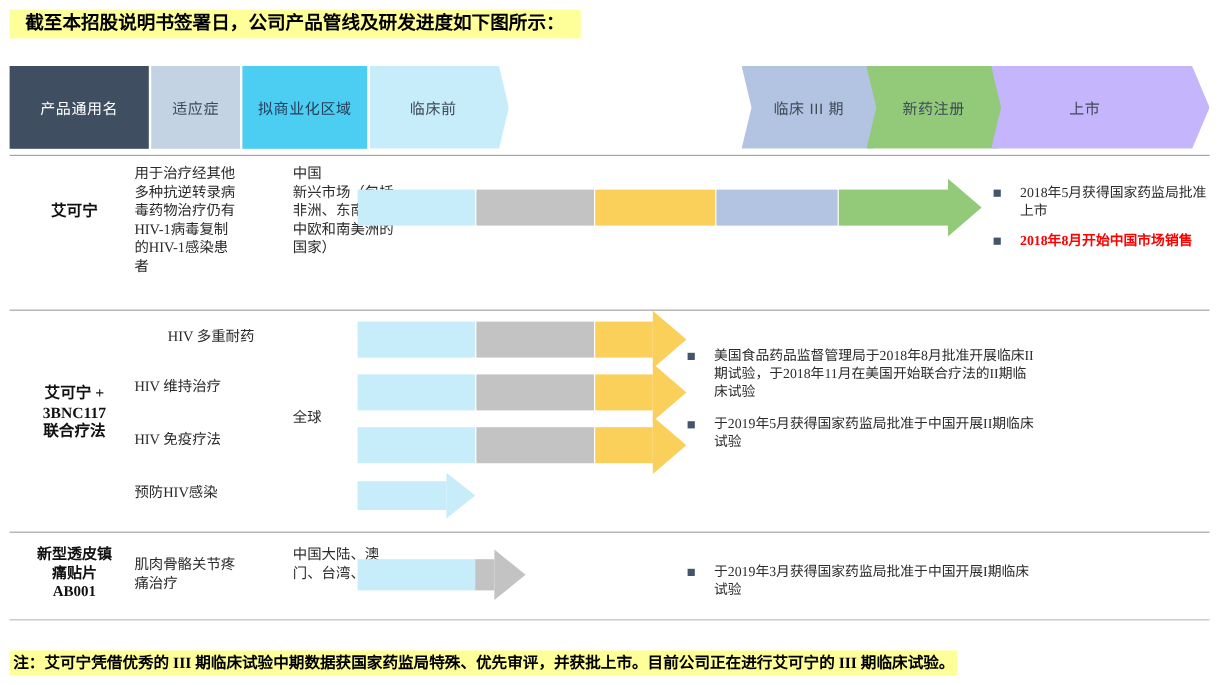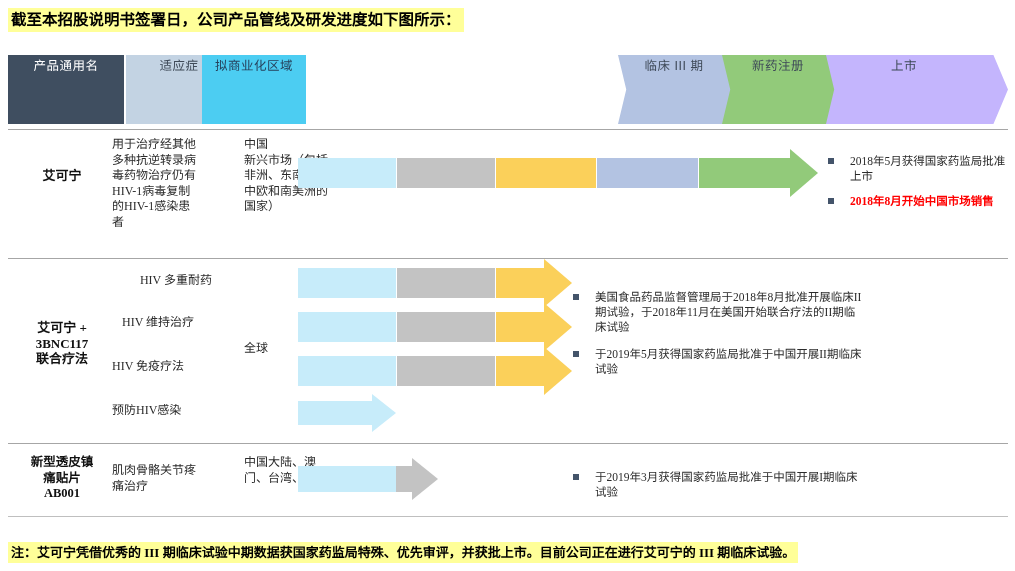--- a/index.html
+++ b/index.html
@@ -8,28 +8,28 @@
     width:1015px;height:571px;position:relative;background:#ffffff;
     font-family:"Liberation Serif","DejaVu Serif",serif;
     color:#1a1a1a;overflow:hidden;
   }
 
   
   .headline{
     position:absolute;left:8px;top:8px;
     font-size:15.5px;line-height:22px;font-weight:700;
     background:#ffff99;color:#000;
-    padding:1px 3px;white-space:nowrap;
+    padding:1px 13px;white-space:nowrap;
   }
 
   
   .pipeline{position:absolute;left:8px;top:55px;width:1000px;height:69px;}
   .hcell{
     position:absolute;top:0;height:69px;
-    display:flex;justify-content:center;
+    display:flex;align-items:center;justify-content:center;
     font-size:12.5px;letter-spacing:.5px;color:#3f4a58;
     font-family:"Liberation Sans","DejaVu Sans",sans-serif;
   }
   .hcell.rect{}
   .hcell.chev{}
   .hcell .lbl{position:relative;z-index:3;}
 
   
   .divider{position:absolute;left:8px;width:1000px;height:1px;background:#a6a6a6;}
   .divider.thin{background:#bfbfbf;}
@@ -67,28 +67,32 @@
 <body>
 
 <div class="headline">截至本招股说明书签署日，公司产品管线及研发进度如下图所示：</div>
 
 <div class="pipeline">
 
   <div class="hcell rect" style="left:0px;width:116px;background:#3f4e60;">
     <span class="lbl" style="color:#ffffff;">产品通用名</span>
   </div>
 
-  <div class="hcell rect" style="left:118px;width:74px;background:#c3d3e3;padding-left:16px;">
+  <div class="hcell rect" style="left:118px;width:74px;background:#c3d3e3;">
     <span class="lbl">适应症</span>
   </div>
 
   <div class="hcell rect" style="left:194px;width:104px;background:#4ccdf2;">
     <span class="lbl" style="color:#26415c;">拟商业化区域</span>
   </div>
 
+  <div class="hcell chev" style="left:300px;width:116px;background:#c7ecfa;
+              clip-path:polygon(0 0, 93% 0, 100% 50%, 93% 100%, 0 100%);">
+    <span class="lbl" style="margin-right:10px;">临床前</span>
+  </div>
 
 
 
   <div class="hcell chev" style="left:610px;width:118px;background:#b3c3e2;
               clip-path:polygon(0 0, 93% 0, 100% 50%, 93% 100%, 0 100%, 7% 50%);">
     <span class="lbl" style="margin-right:6px;">临床 III 期</span>
   </div>
 
   <div class="hcell chev" style="left:714px;width:118px;background:#92ca7a;
               clip-path:polygon(0 0, 93% 0, 100% 50%, 93% 100%, 0 100%, 7% 50%);">
@@ -129,21 +133,21 @@
 <div class="note red" style="left:828px;top:194px;width:180px;">
   <span class="bul"></span>
   <span class="txt">2018年8月开始中国市场销售</span>
 </div>
 
 <div class="cell name" style="left:14px;top:320px;width:96px;font-size:13px;white-space:pre-line;">艾可宁 +
 3BNC117
 联合疗法</div>
 
 <div class="cell ind" style="left:112px;top:273px;width:100px;text-align:right;">HIV 多重耐药</div>
-<div class="cell ind" style="left:112px;top:315px;width:100px;margin-left:10px;">HIV 维持治疗</div>
+<div class="cell ind" style="left:112px;top:315px;width:100px;">HIV 维持治疗</div>
 <div class="cell ind" style="left:112px;top:359px;width:100px;">HIV 免疫疗法</div>
 <div class="cell ind" style="left:112px;top:403px;width:100px;">预防HIV感染</div>
 
 <div class="cell geo" style="left:212px;top:341px;width:86px;">全球</div>
 
 <div class="arrow" style="left:298px;top:268px;width:270px;">
   <div class="seg" style="left:0px;width:98px;background:#c7ecfa;"></div>
   <div class="seg" style="left:99px;width:98px;background:#c3c3c3;"></div>
   <div class="seg" style="left:198px;width:48px;background:#fbd05a;"></div>
   <div class="head" style="left:246px;border-left:28px solid #fbd05a;"></div>

